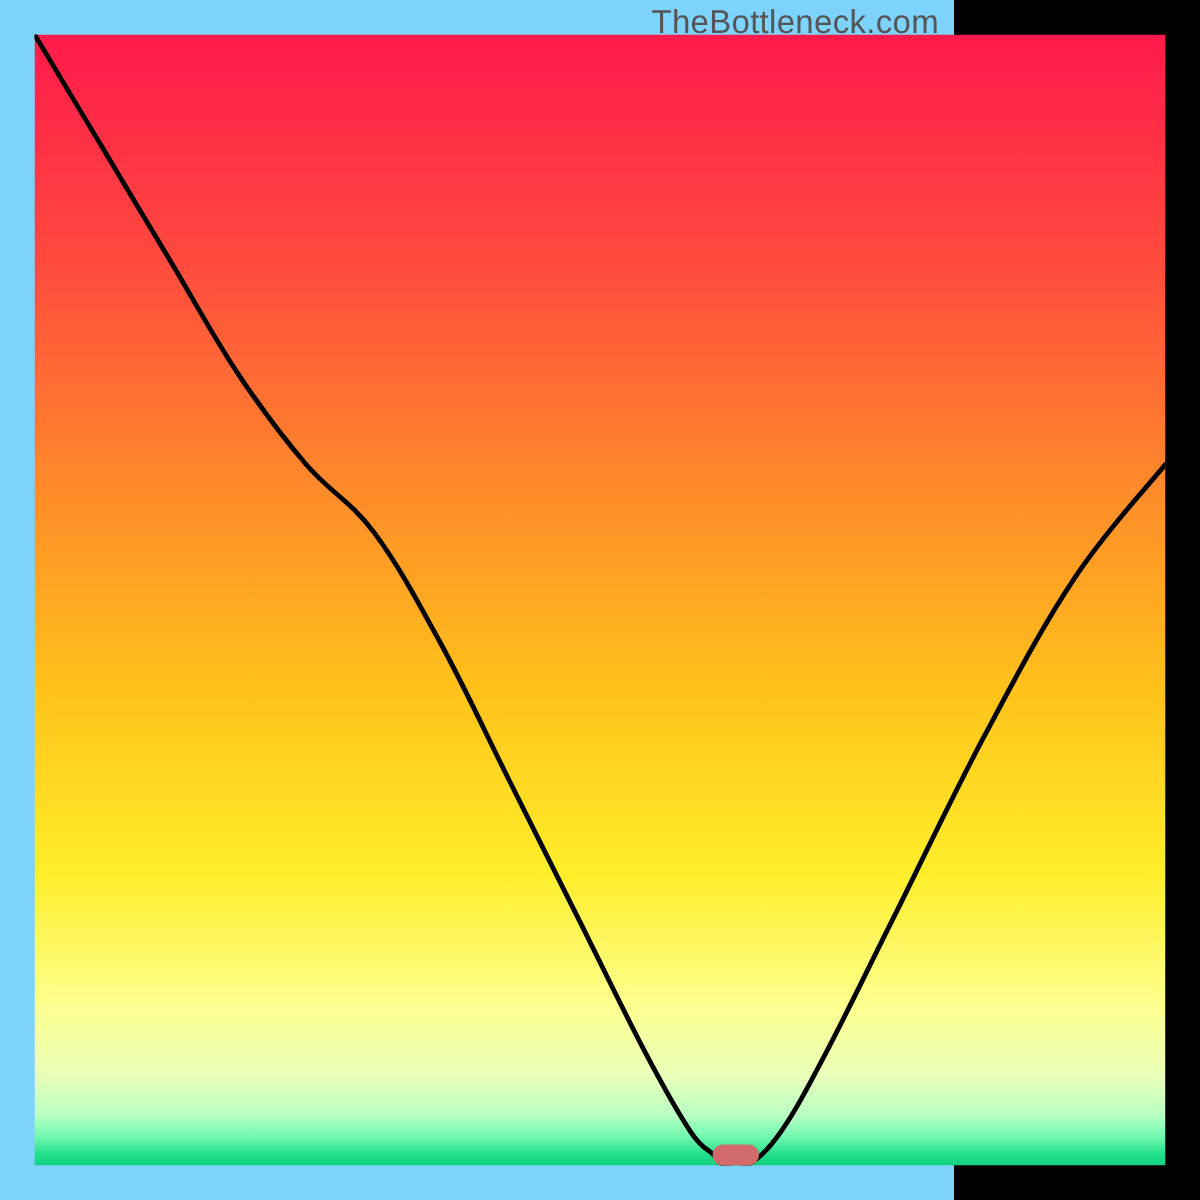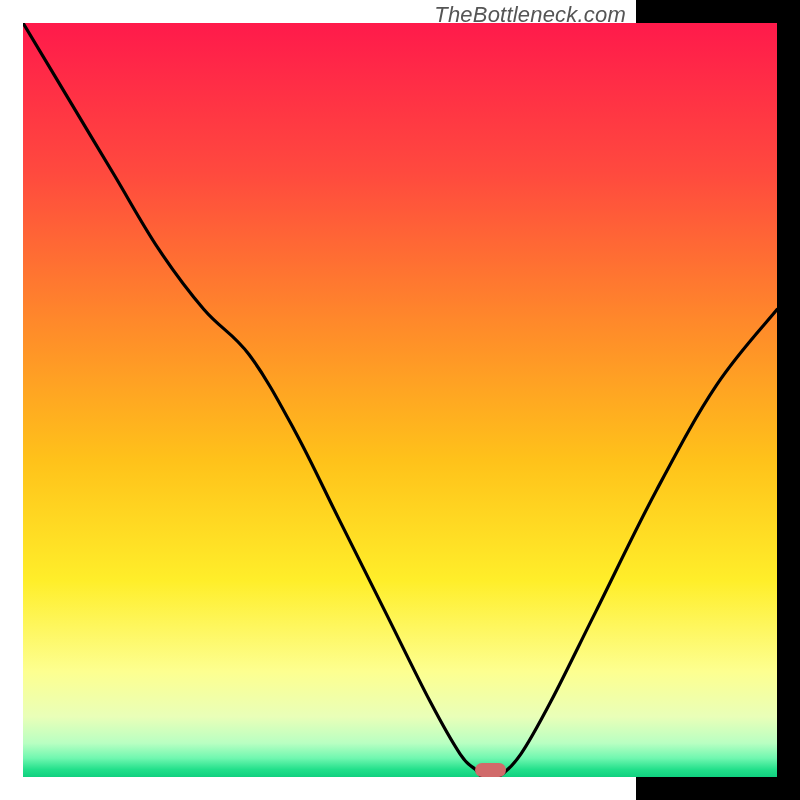--- a/index.html
+++ b/index.html
@@ -8,22 +8,21 @@
     width: 800px;
     height: 800px;
     background: #000;
     overflow: hidden;
     font-family: Arial, Helvetica, sans-serif;
   }
   .frame {
     position: relative;
     width: 636px;
     height: 800px;
-    background: #ffffff;
-    font-style: italic;
+    background: #7dd3fc;
   }
   .watermark {
     position: absolute;
     top: 2px;
     right: 10px;
     color: #555;
     font-size: 22px;
     font-weight: 500;
     letter-spacing: 0.2px;
     z-index: 10;

